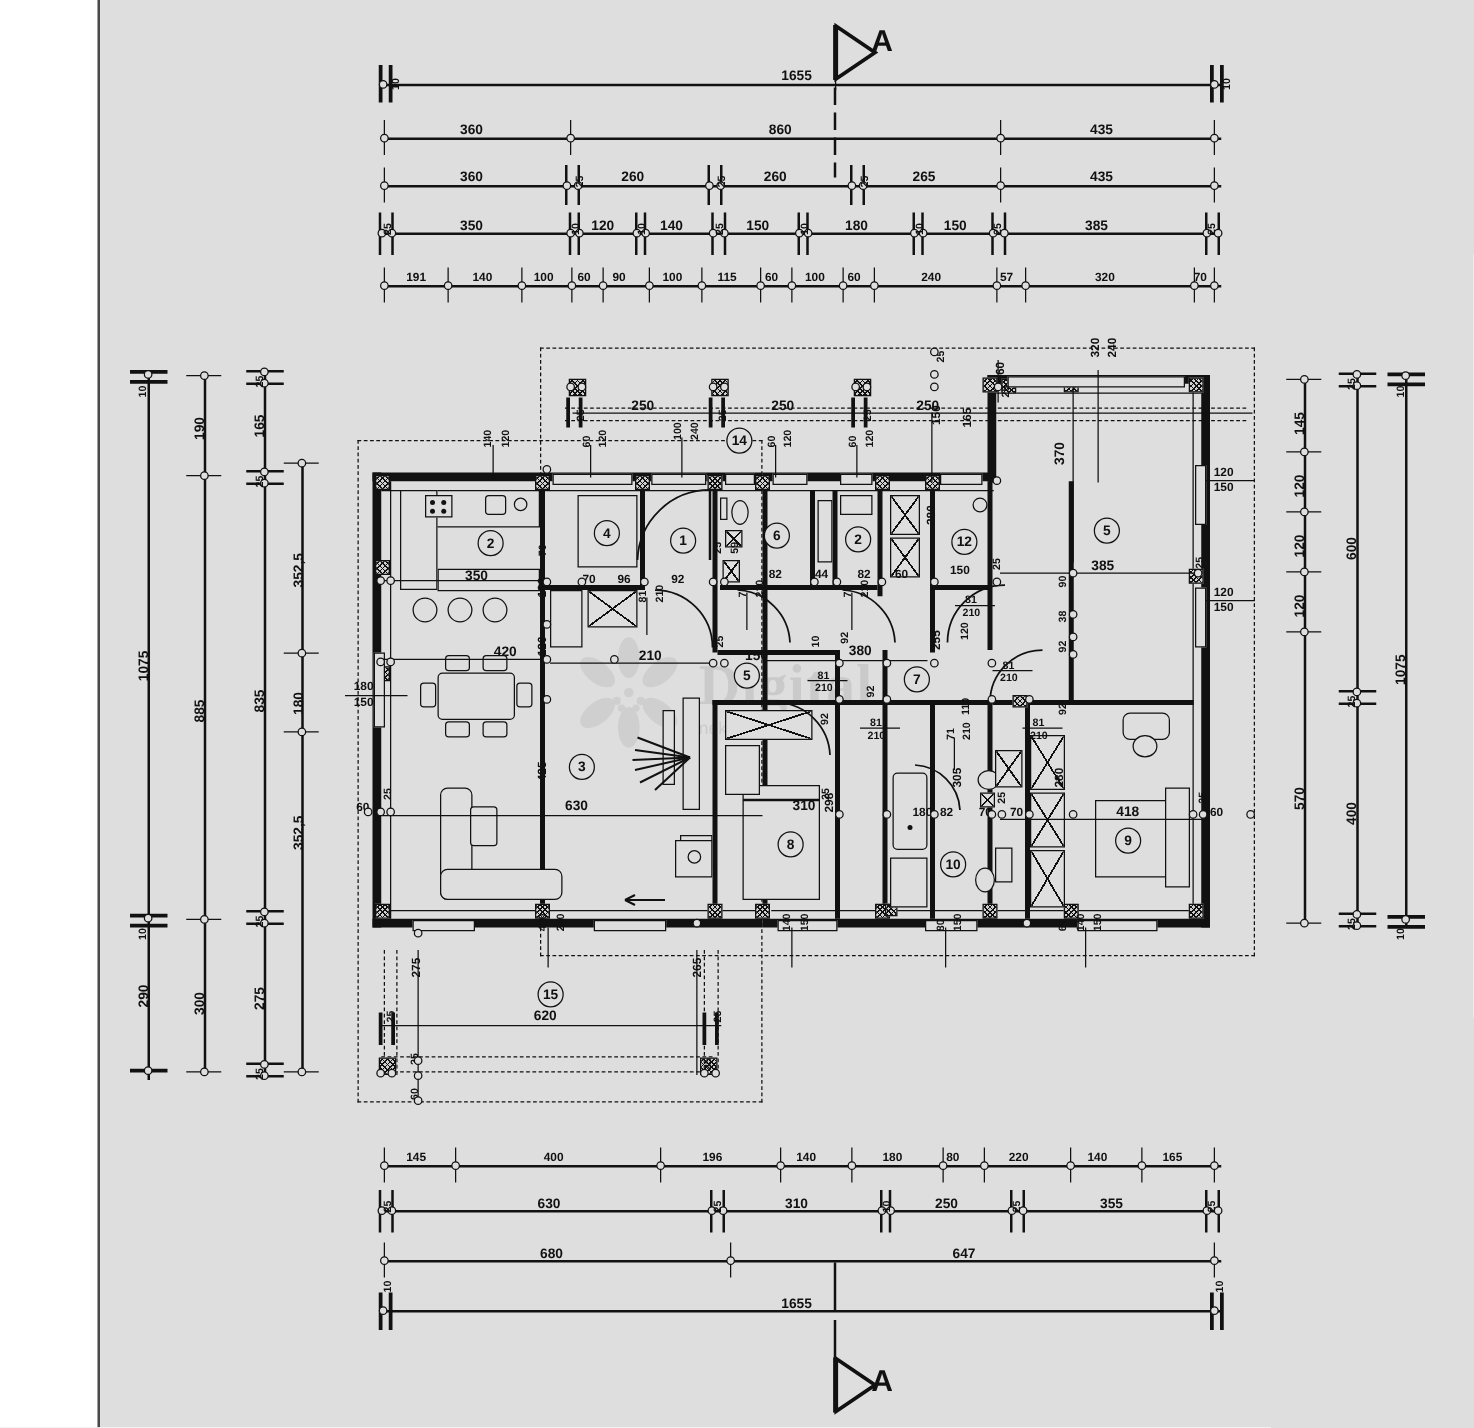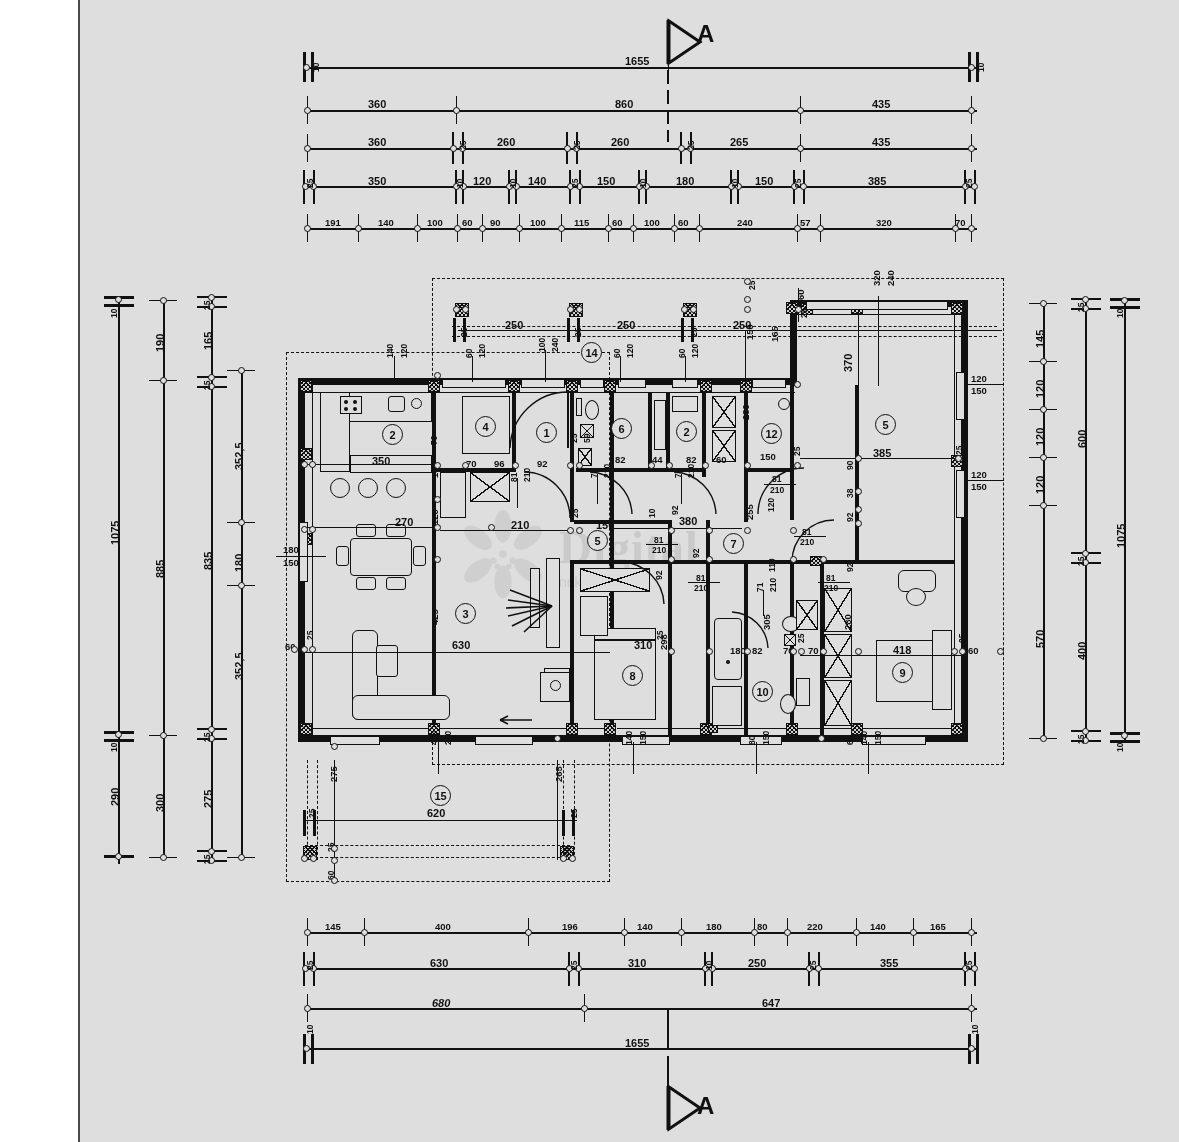--- a/index.html
+++ b/index.html
@@ -451,21 +451,21 @@
     <div class="lbl" style="left:748px;top:958px;">250</div>
     <div class="lbl" style="left:880px;top:958px;">355</div>
 
     <div class="h2" style="left:305px;top:1008px;width:672px;"></div>
     <div class="v" style="left:307px;top:994px;height:28px;"></div>
     <div class="v" style="left:584px;top:994px;height:28px;"></div>
     <div class="v" style="left:971px;top:994px;height:28px;"></div>
     <div class="tick" style="left:304px;top:1005px;"></div>
     <div class="tick" style="left:581px;top:1005px;"></div>
     <div class="tick" style="left:968px;top:1005px;"></div>
-    <div class="lbl" style="left:432px;top:998px;font-style:italic;">680</div>
+    <div class="lbl" style="left:432px;top:998px;">680</div>
     <div class="lbl" style="left:762px;top:998px;">647</div>
 
     <div class="h2" style="left:305px;top:1048px;width:672px;"></div>
     <div class="v3" style="left:303px;top:1034px;height:30px;"></div>
     <div class="v3" style="left:311px;top:1034px;height:30px;"></div>
     <div class="v3" style="left:968px;top:1034px;height:30px;"></div>
     <div class="v3" style="left:976px;top:1034px;height:30px;"></div>
     <div class="tick" style="left:303px;top:1045px;"></div>
     <div class="tick" style="left:968px;top:1045px;"></div>
     <div class="lbl rot xs" style="left:306px;top:1034px;">10</div>
@@ -737,21 +737,21 @@
     <div class="v" style="left:545px;top:350px;height:32px;"></div>
     <div class="lbl rot xs" style="left:613px;top:358px;">60</div>
     <div class="lbl rot xs" style="left:626px;top:358px;">120</div>
     <div class="v" style="left:620px;top:356px;height:26px;"></div>
     <div class="lbl rot xs" style="left:678px;top:358px;">60</div>
     <div class="lbl rot xs" style="left:691px;top:358px;">120</div>
     <div class="v" style="left:685px;top:356px;height:26px;"></div>
 
     <div class="h" style="left:305px;top:464px;width:135px;"></div>
     <div class="lbl" style="left:372px;top:456px;">350</div>
-    <div class="lbl" style="left:395px;top:517px;">270</div>
+    <div class="lbl" style="left:395px;top:517px;">420</div>
     <div class="h" style="left:305px;top:527px;width:135px;"></div>
     <div class="lbl rot xs" style="left:430px;top:445px;">70</div>
     <div class="lbl rot s" style="left:430px;top:478px;">130</div>
     <div class="lbl rot s" style="left:430px;top:525px;">120</div>
     <div class="lbl rot s" style="left:430px;top:625px;">425</div>
     <div class="lbl" style="left:452px;top:640px;">630</div>
     <div class="h" style="left:305px;top:652px;width:305px;"></div>
     <div class="lbl s" style="left:283px;top:545px;">180</div>
     <div class="lbl s" style="left:283px;top:558px;">150</div>
     <div class="h" style="left:276px;top:556px;width:50px;"></div>

